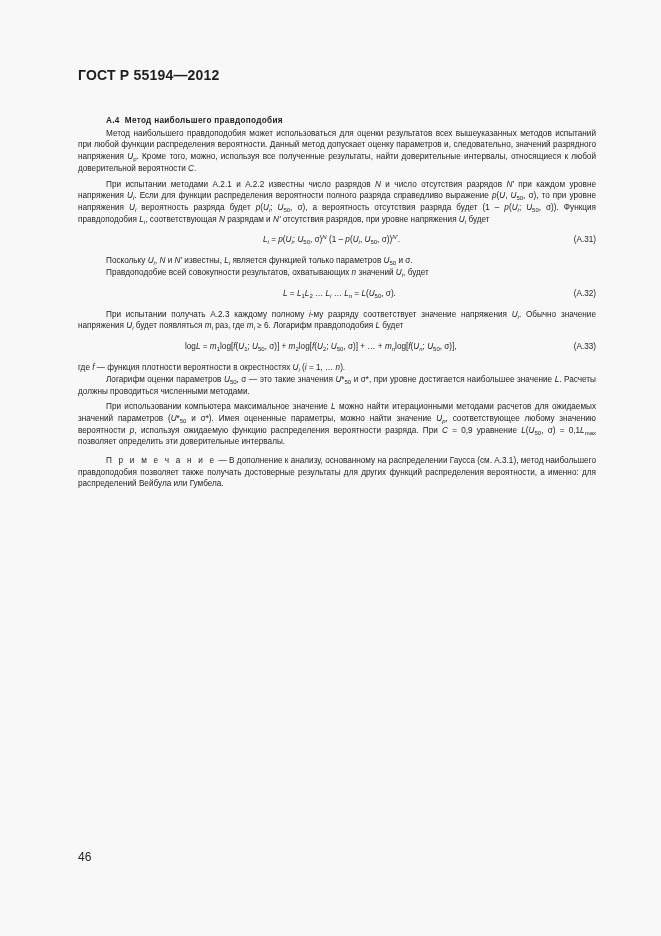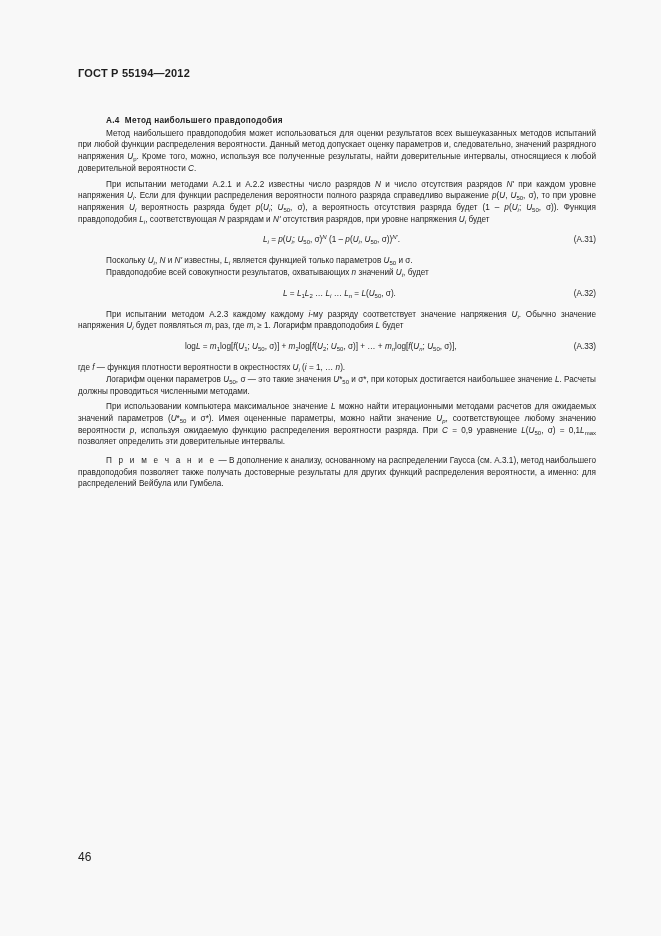--- a/index.html
+++ b/index.html
@@ -6,21 +6,21 @@
   body {
     width: 661px; height: 936px;
     background: #f8f8f8;
     font-family: "Liberation Sans", "DejaVu Sans", sans-serif;
     color: #1e1e1e;
     position: relative;
     overflow: hidden;
   }
   .page-header {
     position: absolute; left: 78px; top: 67px;
-    font-size: 11px; font-weight: bold; letter-spacing: 0.2px;
+    font-size: 14px; font-weight: bold; letter-spacing: 0.2px;
   }
   .content {
     position: absolute; left: 78px; top: 99px; width: 518px;
     font-size: 8.2px; line-height: 11.7px;
   }
   .section-title {
     font-weight: bold; text-indent: 28px; margin: 16px 0 1px 0; letter-spacing: 0.3px;
   }
   p { margin: 0; text-align: justify; text-indent: 28px; }
   p.noindent { text-indent: 0; }
@@ -62,28 +62,28 @@
   </div>
 
   <p><span>Поскольку </span><i>U<sub>i</sub></i>, <i>N</i> и <i>N'</i><span> известны, </span><i>L<sub>i</sub></i><span> является функцией только параметров </span><i>U</i><sub>50</sub><span> и σ.</span></p>
   <p><span>Правдоподобие всей совокупности результатов, охватывающих </span><i>n</i><span> значений </span><i>U<sub>i</sub></i><span>, будет</span></p>
 
   <div class="eq-row">
     <span class="eq" style="left:205px"><i>L</i> = <i>L</i><sub>1</sub><i>L</i><sub>2</sub> … <i>L<sub>i</sub></i> … <i>L<sub>n</sub></i> = <i>L</i>(<i>U</i><sub>50</sub>, σ).</span>
     <span class="eq-num">(А.32)</span>
   </div>
 
-  <p><span>При испытании методом А.2.3 каждому каждому </span><i>i</i><span>-му разряду соответствует значение напряжения </span><i>U<sub>i</sub></i><span>. Обычно значение напряжения </span><i>U<sub>i</sub></i><span> будет появляться </span><i>m<sub>i</sub></i><span> раз, где </span><i>m<sub>i</sub></i><span> ≥ 1. Логарифм правдоподобия </span><i>L</i><span> будет</span></p>
+  <p><span>При испытании получать А.2.3 каждому полному </span><i>i</i><span>-му разряду соответствует значение напряжения </span><i>U<sub>i</sub></i><span>. Обычно значение напряжения </span><i>U<sub>i</sub></i><span> будет появляться </span><i>m<sub>i</sub></i><span> раз, где </span><i>m<sub>i</sub></i><span> ≥ 6. Логарифм правдоподобия </span><i>L</i><span> будет</span></p>
 
   <div class="eq-row">
     <span class="eq" style="left:107px">log<i>L</i> = <i>m</i><sub>1</sub>log[<i>f</i>(<i>U</i><sub>1</sub>; <i>U</i><sub>50</sub>, σ)] + <i>m</i><sub>2</sub>log[<i>f</i>(<i>U</i><sub>2</sub>; <i>U</i><sub>50</sub>, σ)] + … + <i>m<sub>n</sub></i>log[<i>f</i>(<i>U<sub>n</sub></i>; <i>U</i><sub>50</sub>, σ)],</span>
     <span class="eq-num">(А.33)</span>
   </div>
 
   <p class="noindent"><span>где </span><i>f</i><span> — функция плотности вероятности в окрестностях </span><i>U<sub>i</sub></i><span> (</span><i>i</i><span> = 1, … </span><i>n</i><span>).</span></p>
-  <p><span>Логарифм оценки параметров </span><i>U</i><sub>50</sub><span>, σ — это такие значения </span><i>U</i>*<sub>50</sub><span> и  σ*, при которых достигается наибольшее значение </span><i>L</i><span>. Расчеты должны проводиться численными методами.</span></p>
+  <p><span>Логарифм оценки параметров </span><i>U</i><sub>50</sub><span>, σ — это такие значения </span><i>U</i>*<sub>50</sub><span> и  σ*, при уровне достигается наибольшее значение </span><i>L</i><span>. Расчеты должны проводиться численными методами.</span></p>
   <div class="gap"></div>
   <p><span>При использовании компьютера максимальное значение </span><i>L</i><span> можно найти итерационными методами расчетов для ожидаемых значений параметров (</span><i>U</i>*<sub>50</sub><span> и σ*). Имея оцененные параметры, можно найти значение </span><i>U<sub>p</sub></i><span>, соответствующее любому значению вероятности </span><i>p</i><span>, используя ожидаемую функцию распределения вероятности разряда. При </span><i>C</i><span> = 0,9 уравнение </span><i>L</i>(<i>U</i><sub>50</sub>, σ)<span> = 0,1</span><i>L</i><sub>max</sub><span> позволяет определить эти доверительные интервалы.</span></p>
 
   <p class="note"><span class="spaced">П р и м е ч а н и е</span><span> — В дополнение к анализу, основанному на распределении Гаусса (см. А.3.1), метод наибольшего правдоподобия позволяет также получать достоверные результаты для других функций распределения вероятности, а именно: для распределений Вейбула или Гумбела.</span></p>
 </div>
 
 <div class="page-number">46</div>
 
 </body></html>

